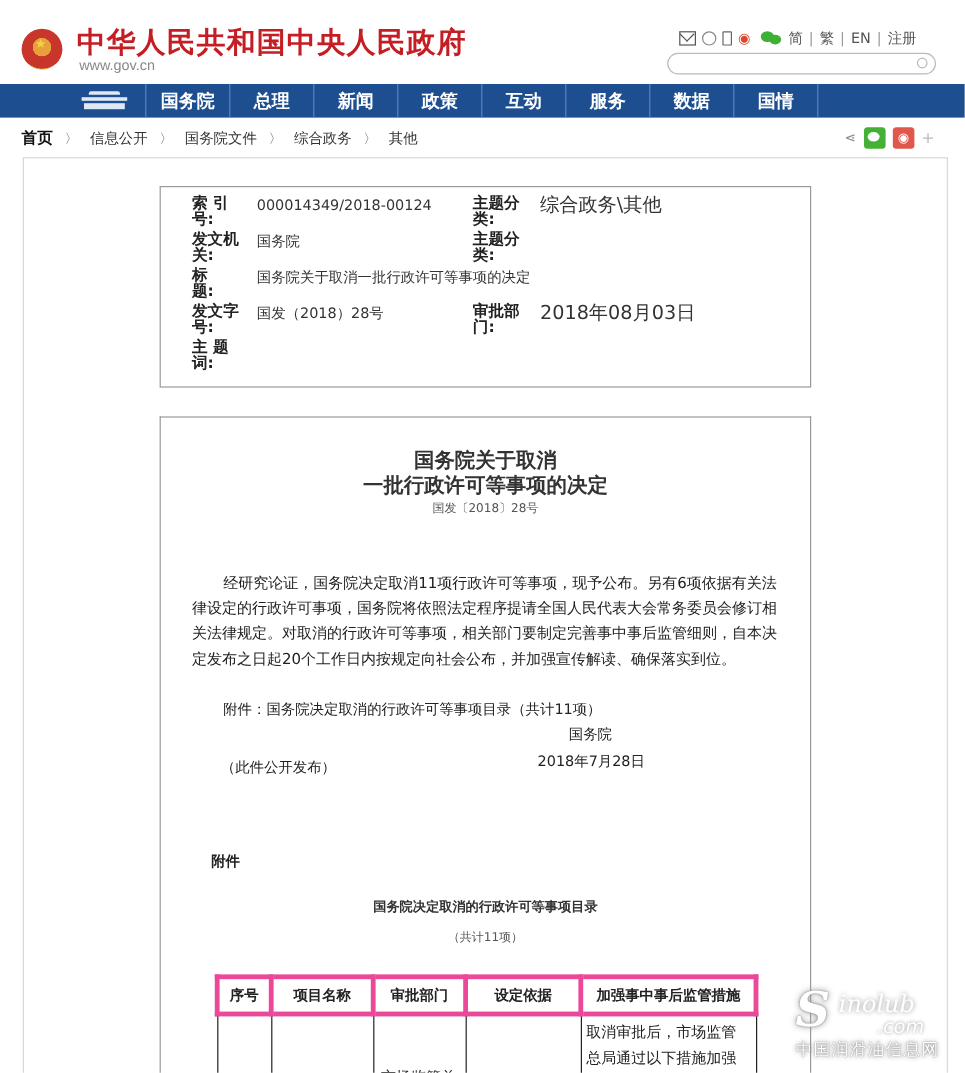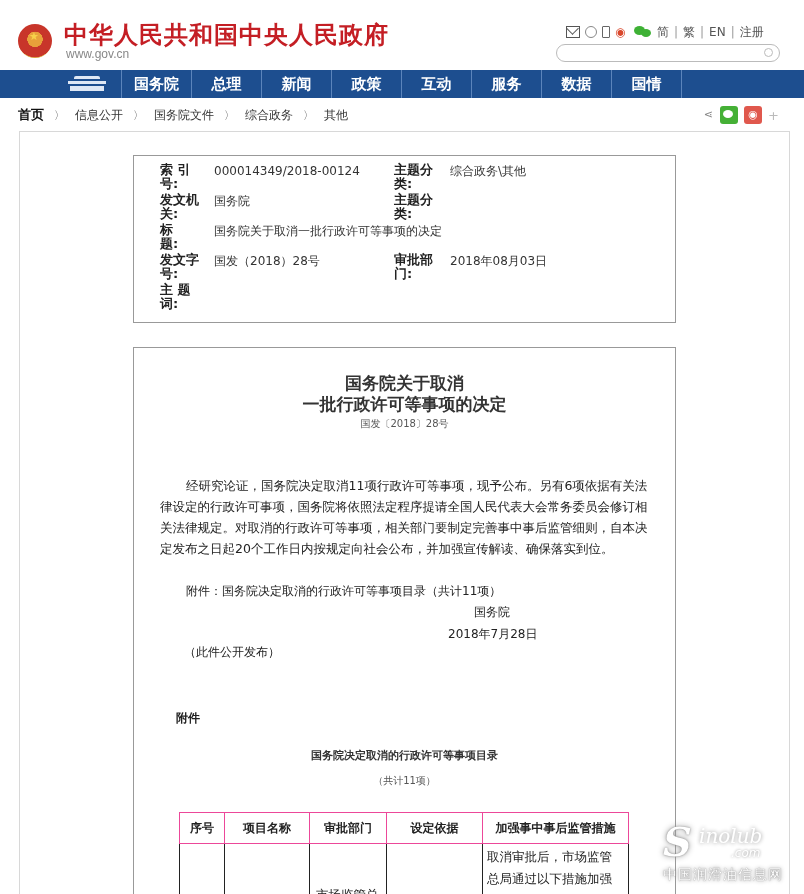--- a/index.html
+++ b/index.html
@@ -51,43 +51,43 @@
   
   .outer { position: absolute; left: 19px; top: 131px; width: 771px; height: 780px; border: 1px solid #d8d8d8; border-bottom: none; }
 
   
   .meta { position: absolute; left: 133px; top: 155px; width: 543px; height: 168px; border: 1px solid #999; padding: 7px 0 0 26px; }
   .meta-row { display: flex; height: 30px; align-items: flex-start; }
   .meta-label { width: 44px; font-size: 13px; font-weight: bold; line-height: 14px; color: #222; }
   .meta-value { width: 194px; padding-left: 10px; font-size: 12px; line-height: 30px; margin-top: -7px; color: #333; }
   .meta-value.wide { width: 420px; }
   .meta-label2 { width: 46px; margin-left: -4px; font-size: 13px; font-weight: bold; line-height: 14px; color: #222; }
-  .meta-value2 { padding-left: 10px; font-size: 12px; line-height: 30px; margin-top: -7px; color: #333; }
+  .meta-value2 { padding-left: 10px; font-size: 16px; line-height: 30px; margin-top: -7px; color: #333; }
 
   
   .doc { position: absolute; left: 133px; top: 347px; width: 543px; height: 560px; border: 1px solid #999; border-bottom: none; }
   .doc-title { position: absolute; left: 0; width: 541px; text-align: center; font-family: "DejaVu Serif", serif; font-size: 17px; font-weight: bold; color: #333; }
   .doc-number { position: absolute; left: 0; top: 69px; width: 541px; text-align: center; font-size: 10px; color: #555; }
   .doc-text { position: absolute; left: 26px; font-size: 12.5px; color: #222; line-height: 21px; }
   .para { width: 490px; text-indent: 26px; }
   .right { position: absolute; font-size: 12px; color: #222; }
   .att-label { position: absolute; left: 26px; top: 362px; font-size: 12px; font-weight: bold; color: #222; margin-left: 16px; }
   .att-title { position: absolute; left: 0; top: 400px; width: 541px; text-align: center; font-family: "DejaVu Serif", serif; font-size: 11px; font-weight: bold; color: #333; }
   .att-count { position: absolute; left: 0; top: 426px; width: 541px; text-align: center; font-size: 10px; color: #555; }
 
   
   .att-table { position: absolute; left: 45px; top: 464px; border-collapse: collapse; font-size: 12px; }
-  .att-table th { border: 1px solid #ec4899; height: 31px; font-weight: bold; font-size: 12px; color: #222; }
+  .att-table th { border: 4px solid #ec4899; height: 31px; font-weight: bold; font-size: 12px; color: #222; }
   .att-table td { border: 1px solid #222; height: 60px; vertical-align: top; font-size: 12.5px; color: #222; line-height: 22px; }
 
   
   .watermark { position: absolute; left: 655px; top: 818px; width: 140px; height: 70px; }
   .wm-s { position: absolute; left: 8px; top: 0; font-size: 40px; font-style: italic; font-weight: bold; color: #fff; text-shadow: 0 0 6px #999, 0 0 2px #777; font-family: "DejaVu Serif", serif; }
   .wm-inolub { position: absolute; left: 44px; top: 6px; font-size: 20px; font-style: italic; color: #fff; text-shadow: 0 0 4px #888; font-family: "DejaVu Serif", serif; }
-  .wm-com { position: absolute; left: 76px; top: 28px; font-size: 12px; font-style: italic; color: #fff; text-shadow: 0 0 3px #888; }
+  .wm-com { position: absolute; left: 76px; top: 28px; font-size: 16px; font-style: italic; color: #fff; text-shadow: 0 0 3px #888; }
   .wm-cn { position: absolute; left: 8px; top: 48px; font-size: 14px; color: #fff; letter-spacing: 1px; text-shadow: 0 0 4px #888, 0 0 1px #666; }
 </style>
 </head>
 <body>
 
 <div class="header">
   <div class="emblem">
       <span class="star">★</span>
     </div>
   <div class="site-title">中华人民共和国中央人民政府</div>
@@ -181,21 +181,21 @@
 <div class="doc">
   <div class="doc-title" style="top:24px">国务院关于取消</div>
   <div class="doc-title" style="top:45px">一批行政许可等事项的决定</div>
   <div class="doc-number">国发〔2018〕28号</div>
 
   <div class="doc-text para" style="top:127px">经研究论证，国务院决定取消11项行政许可等事项，现予公布。另有6项依据有关法律设定的行政许可事项，国务院将依照法定程序提请全国人民代表大会常务委员会修订相关法律规定。对取消的行政许可等事项，相关部门要制定完善事中事后监管细则，自本决定发布之日起20个工作日内按规定向社会公布，并加强宣传解读、确保落实到位。</div>
 
   <div class="doc-text" style="top:233px; left:52px; font-size:12px;">附件：国务院决定取消的行政许可等事项目录（共计11项）</div>
   <div class="right" style="left:340px; top:256px;">国务院</div>
   <div class="right" style="left:314px; top:278px;">2018年7月28日</div>
-  <div class="right" style="left:50px; top:296px;">（此件公开发布）</div>
+  <div class="right" style="left:50px; top:283px;">（此件公开发布）</div>
 
   <div class="att-label">附件</div>
   <div class="att-title">国务院决定取消的行政许可等事项目录</div>
   <div class="att-count">（共计11项）</div>
 
   <table class="att-table">
     <thead>
       <tr>
         <th style="width:45px">序号</th>
         <th style="width:85px">项目名称</th>

